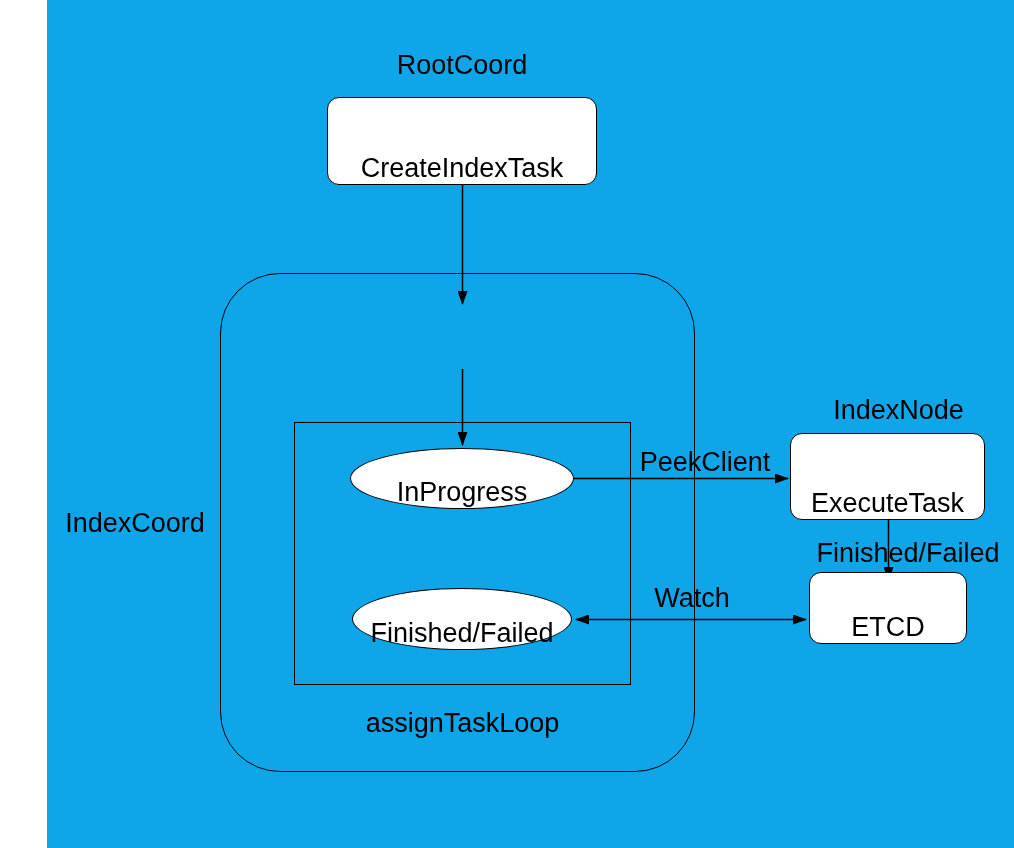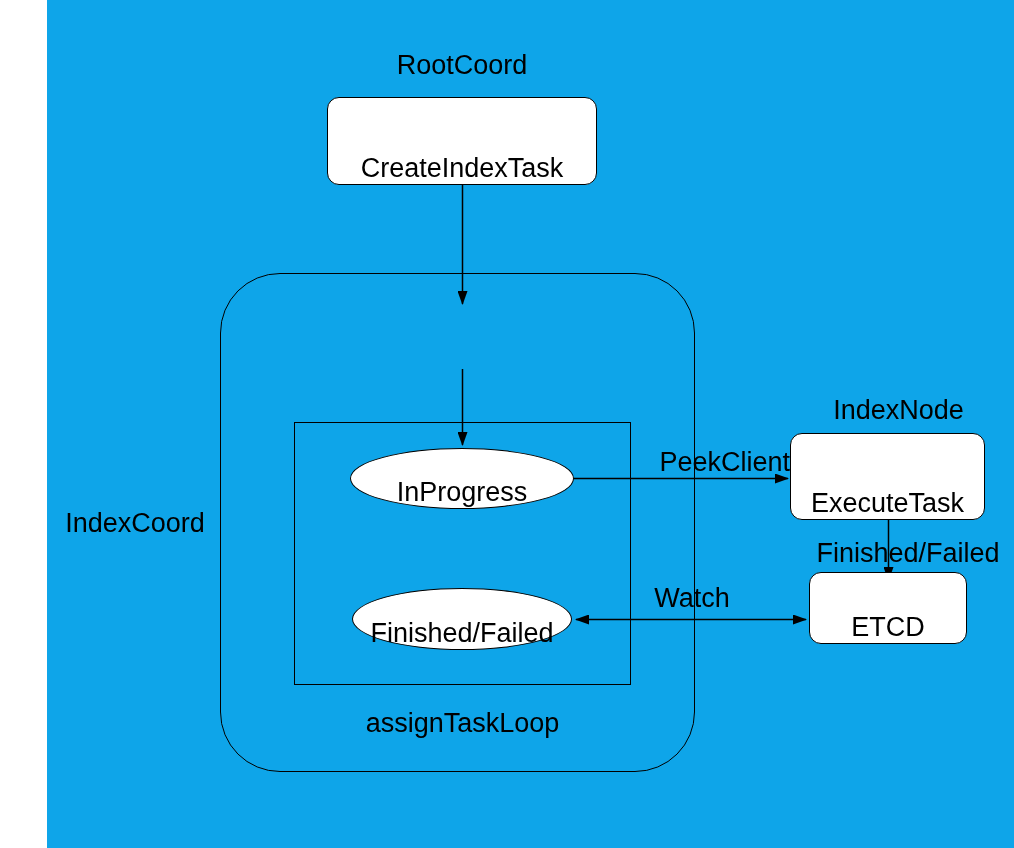--- a/index.html
+++ b/index.html
@@ -91,17 +91,17 @@
   </div>
 
   <div class="node rounded-rect" style="left:743px; top:433px; width:195px; height:87px;">
     <span>ExecuteTask</span>
   </div>
 
   <div class="node rounded-rect" style="left:762px; top:572px; width:158px; height:72px;">
     <span>ETCD</span>
   </div>
 
-  <div class="edge-label" style="left:573px; top:446px; width:170px;text-align:right;">PeekClient</div>
+  <div class="edge-label" style="left:573px; top:446px; width:170px;">PeekClient</div>
   <div class="edge-label" style="left:751px; top:537px; width:220px;">Finished/Failed</div>
   <div class="edge-label" style="left:595px; top:582px; width:100px;">Watch</div>
 
 </div>
 
 </body></html>

